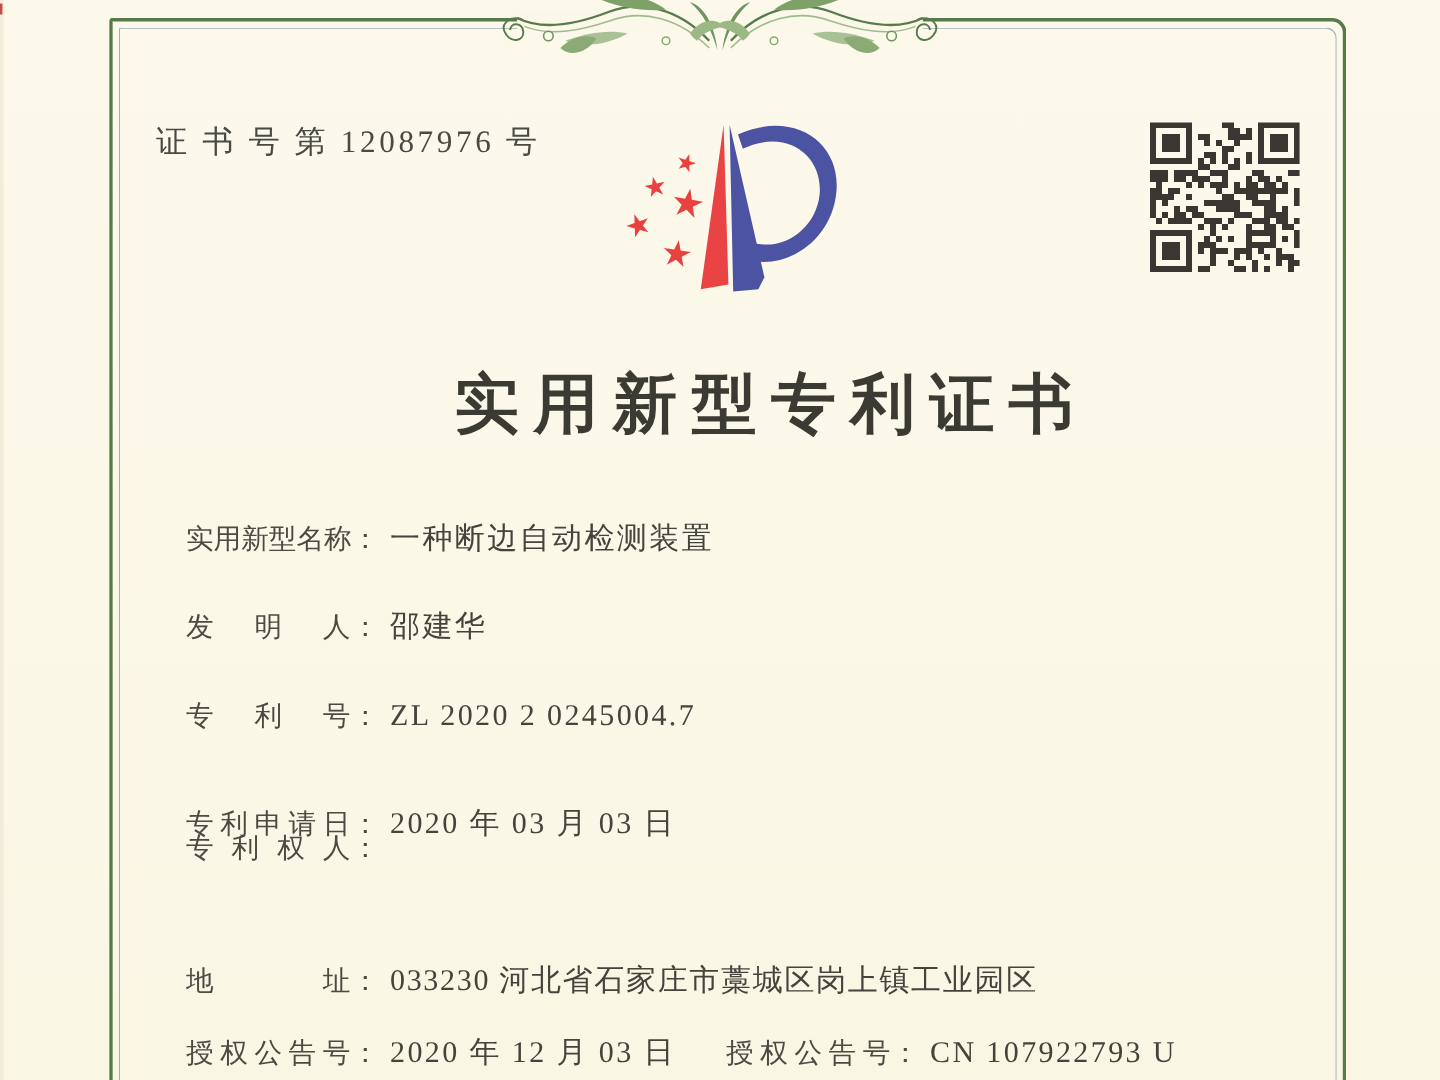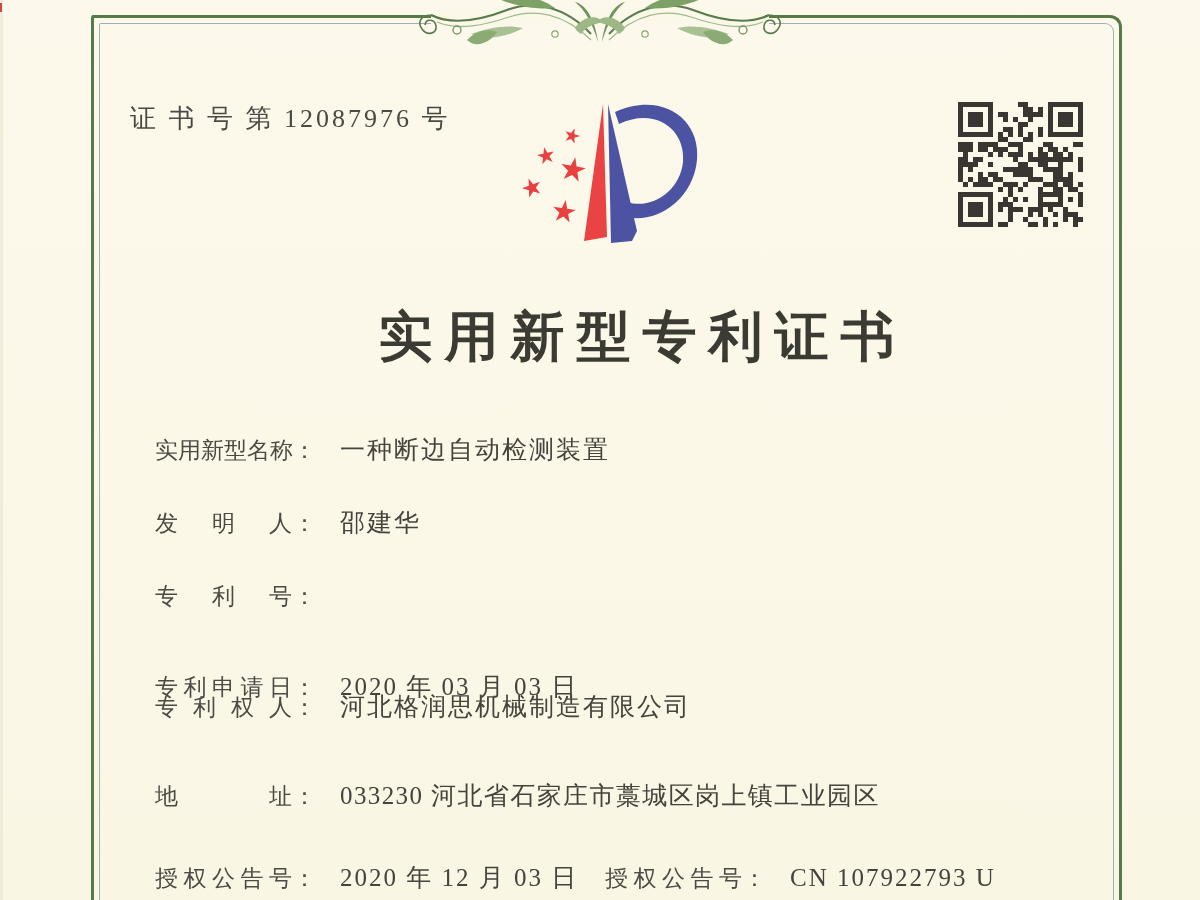--- a/index.html
+++ b/index.html
@@ -39,21 +39,21 @@
   .field-row{
     position:absolute;left:155px;display:flex;align-items:baseline;
     white-space:nowrap;line-height:30px;color:#474740;
   }
   .field-row.col2{left:605px;justify-content:center;}
   .flabel{
     display:inline-block;width:137px;font-size:23px;color:#4b4b43;
     text-align:justify;text-align-last:justify;
   }
   .colon{font-size:23px;color:#4b4b43;margin-left:1px;}
-  .fvalue{font-size:25px;letter-spacing:2px;margin-left:24px;color:#44443d;}
+  .fvalue{font-size:25px;letter-spacing:2px;margin-left:9px;color:#44443d;}
 </style>
 </head>
 <body>
 
 <div class="paper">
 
   <div class="scan-edge"></div>
   <div class="scan-mark"></div>
 
   <div class="frame-outer"></div>
@@ -420,35 +420,35 @@
 
   <div class="field-row" style="top:508px">
     <span class="flabel">发明人</span>
       <span class="colon">：</span>
     <span class="fvalue">邵建华</span>
   </div>
 
   <div class="field-row" style="top:582px">
     <span class="flabel">专利号</span>
       <span class="colon">：</span>
+    <span class="fvalue">ZL 2020 2 0245004.7</span>
   </div>
 
   <div class="field-row" style="top:672px">
     <span class="flabel">专利申请日</span>
       <span class="colon">：</span>
     <span class="fvalue">2020 年 03 月 03 日</span>
   </div>
 
   <div class="field-row" style="top:692px">
     <span class="flabel">专利权人</span>
       <span class="colon">：</span>
-    <span class="fvalue">河北格润思机械制造有限公司</span>
-  </div>
-
-  <div class="field-row" style="top:781px">
+  </div>
+
+  <div class="field-row" style="top:803px">
     <span class="flabel">地址</span>
       <span class="colon">：</span>
     <span class="fvalue" style="letter-spacing:1.4px">033230 河北省石家庄市藁城区岗上镇工业园区</span>
   </div>
 
   <div class="field-row" style="top:863px">
     <span class="flabel">授权公告号</span>
       <span class="colon">：</span>
     <span class="fvalue">2020 年 12 月 03 日</span>
   </div>

